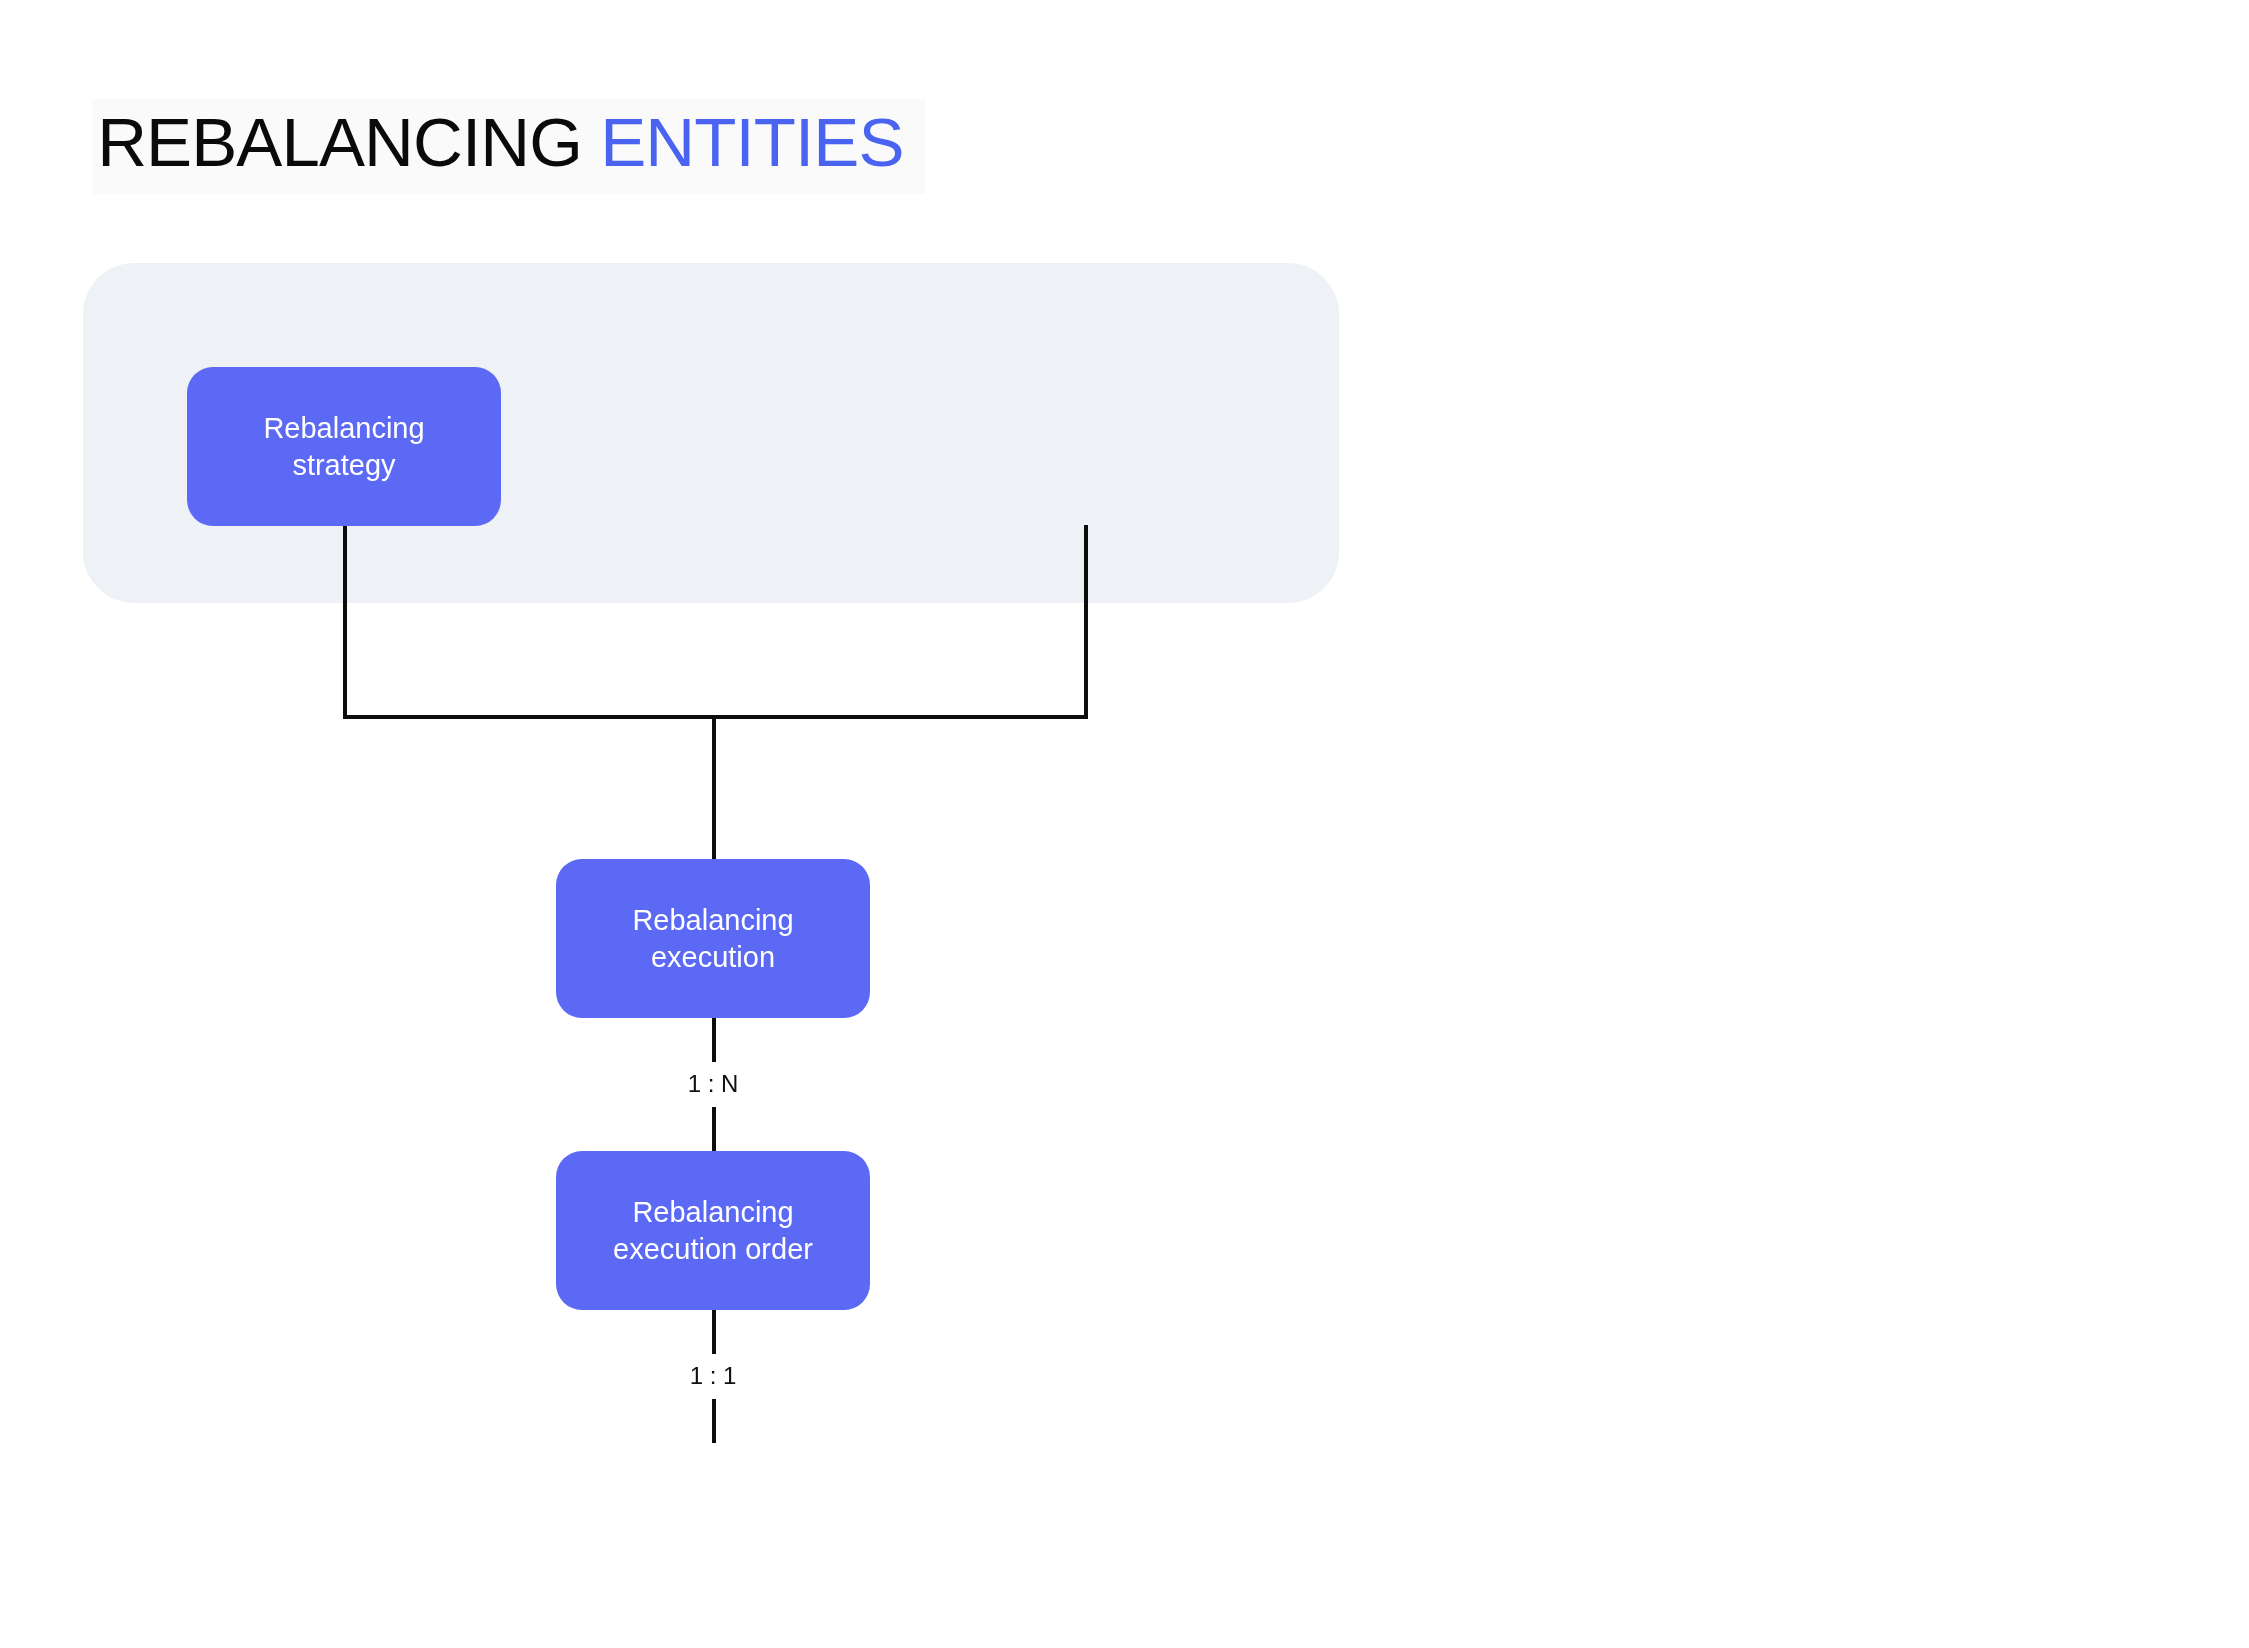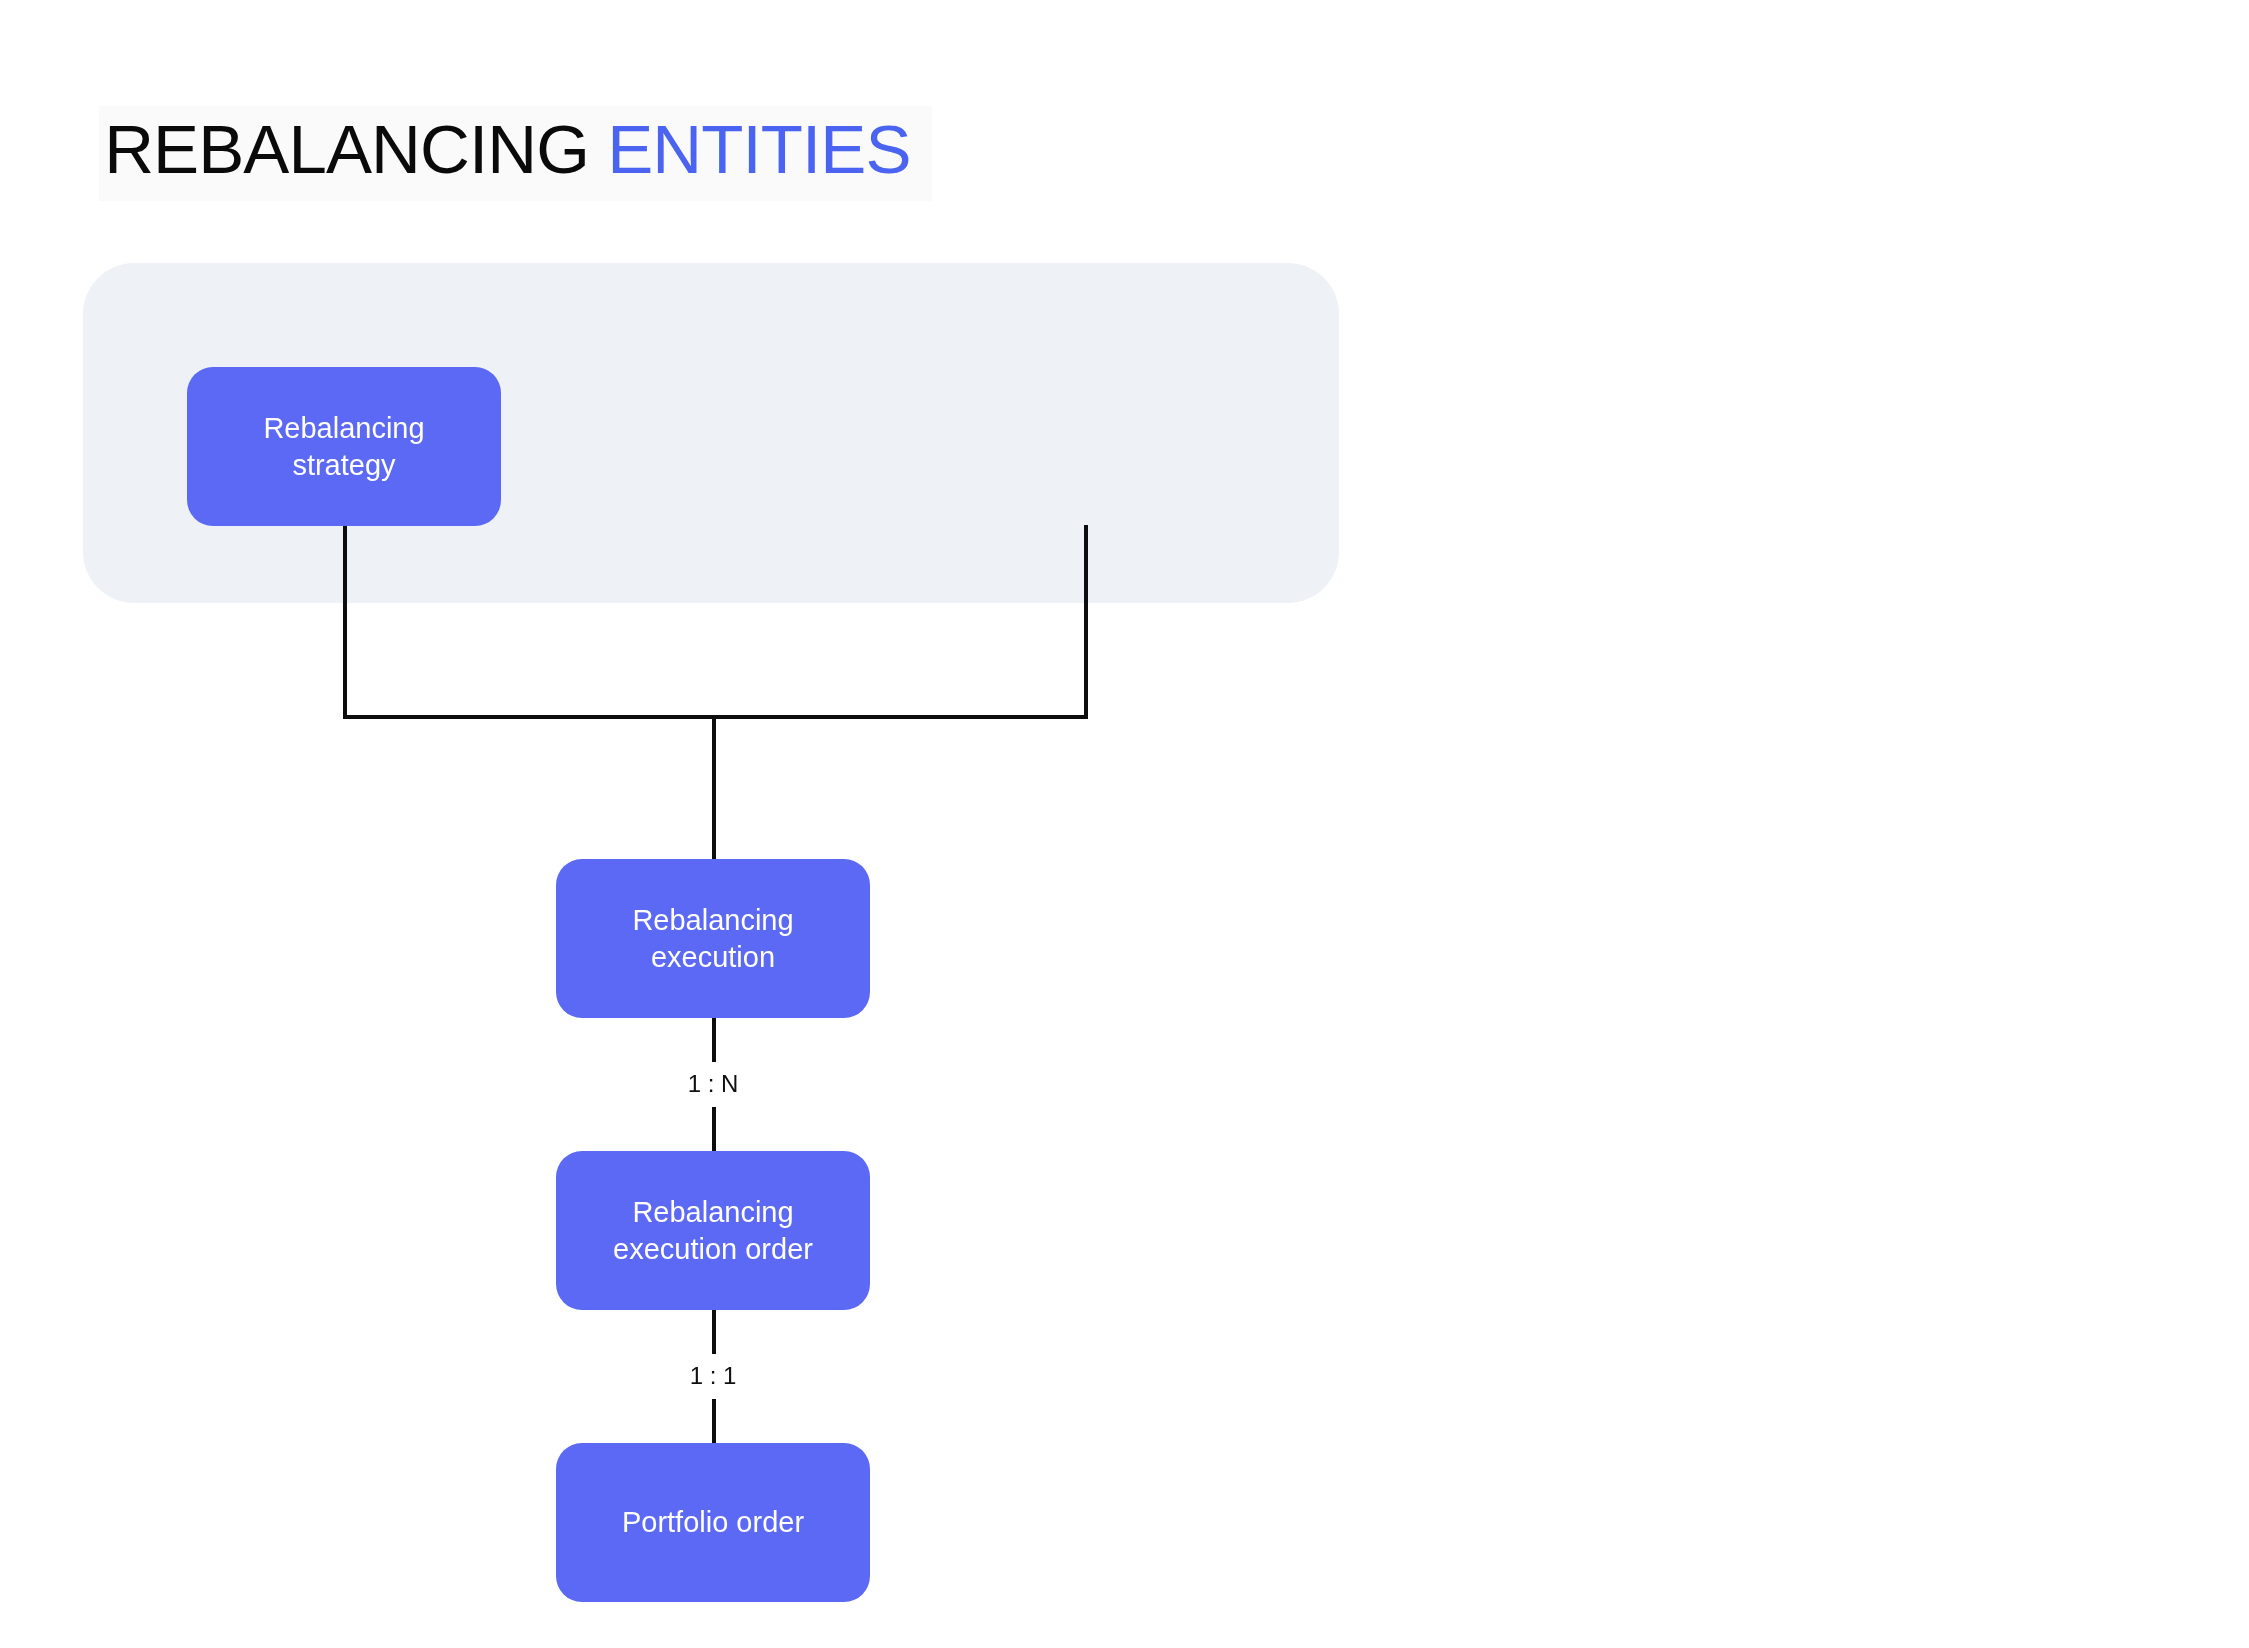--- a/index.html
+++ b/index.html
@@ -14,21 +14,21 @@
     background: var(--page_bg, #ffffff);
     font-family: "Liberation Sans", sans-serif;
     overflow: hidden;
   }
 
   
   .title {
     position: absolute;
     left: 84px;
     top: 91px;
-    margin: 15px;
+    margin: 8px;
     font-size: 69px;
     font-weight: 400;
     letter-spacing: -0.9px;
     line-height: 1.12;
     white-space: nowrap;
   }
   .title .highlight {
     display: inline-block;
     background: var(--title_highlight, #fafafa);
     padding: 5.2px 21px 12.2px 5.2px;
@@ -126,16 +126,15 @@
   <div class="node node-strategy">Rebalancing
 strategy</div>
 
 
   <div class="node node-execution">Rebalancing
 execution</div>
 
   <div class="node node-execution-order">Rebalancing
 execution order</div>
 
-  <div class="node node-portfolio">Portfolio order</div>
 
 </div>
 
 
 </body></html>

